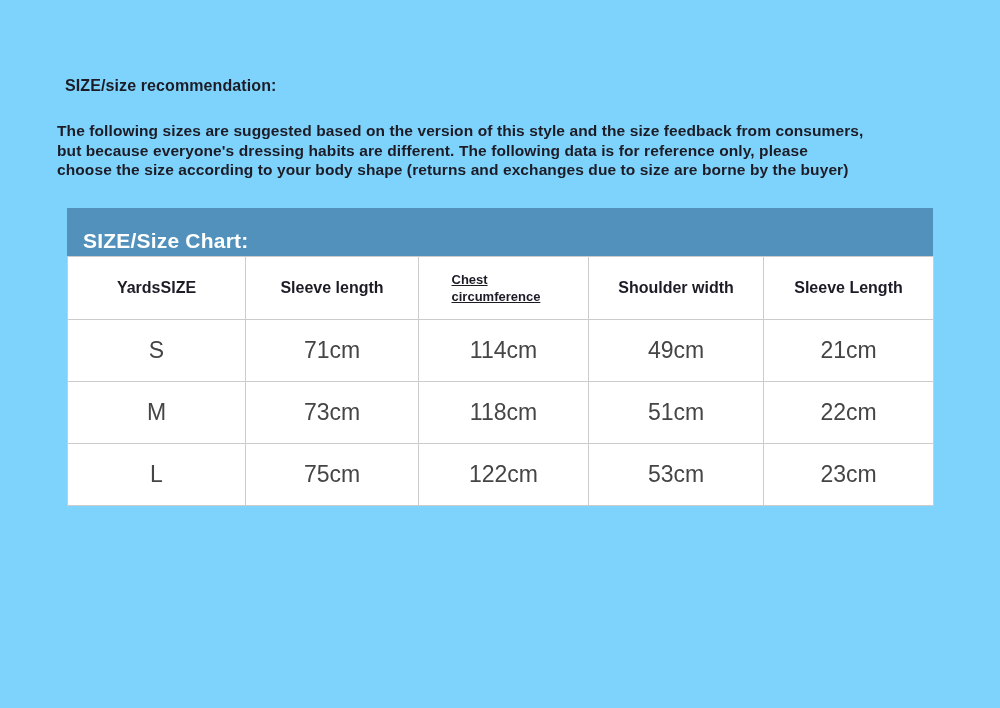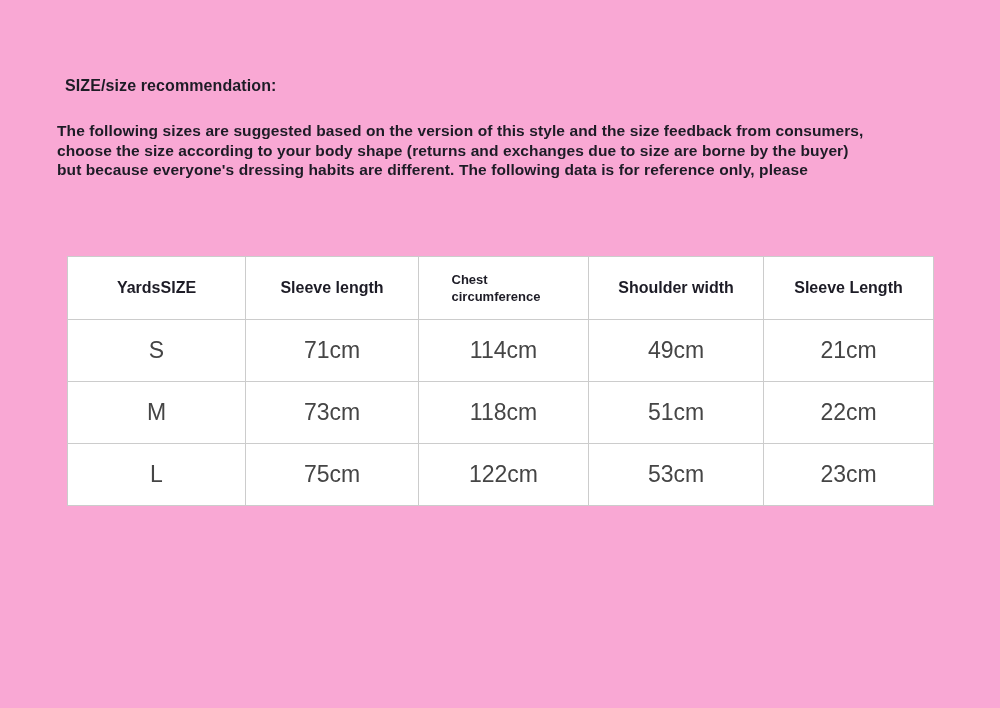--- a/index.html
+++ b/index.html
@@ -5,21 +5,21 @@
   html, body {
     margin: 0;
     padding: 0;
     background: #ffffff;
     font-family: "Liberation Sans", sans-serif;
   }
   .page {
     position: relative;
     width: 1000px;
     height: 708px;
-    background: #f9a8d4;
+    background: #7dd3fc;
     overflow: hidden;
   }
   .heading {
     position: absolute;
     left: 65px;
     top: 77px;
     font-size: 16px;
     font-weight: bold;
     color: #1d1c26;
     letter-spacing: 0.1px;
@@ -74,41 +74,45 @@
     font-size: 16px;
     font-weight: bold;
     color: #1d1c26;
   }
   table.size-table th .chest-label {
     display: inline-block;
     width: 104px;
     text-align: left;
     font-size: 13px;
     line-height: 17px;
+    text-decoration: underline;
   }
   table.size-table td {
     height: 61px;
     font-size: 23px;
     font-weight: normal;
     color: #454545;
   }
 </style>
 </head>
 <body>
 
 <div class="page">
 
   <div class="heading">SIZE/size recommendation:</div>
 
   <div class="para">
     <div>The following sizes are suggested based on the version of this style and the size feedback from consumers,</div>
+    <div>but because everyone's dressing habits are different. The following data is for reference only, please</div>
     <div>choose the size according to your body shape (returns and exchanges due to size are borne by the buyer)</div>
-    <div>but because everyone's dressing habits are different. The following data is for reference only, please</div>
   </div>
 
+  <div class="chart-bar">
+    <span class="bar-title">SIZE/Size Chart:</span>
+  </div>
 
   <table class="size-table">
     <colgroup>
       <col style="width:178px">
       <col style="width:173px">
       <col style="width:170px">
       <col style="width:175px">
       <col style="width:170px">
     </colgroup>
     <thead>

